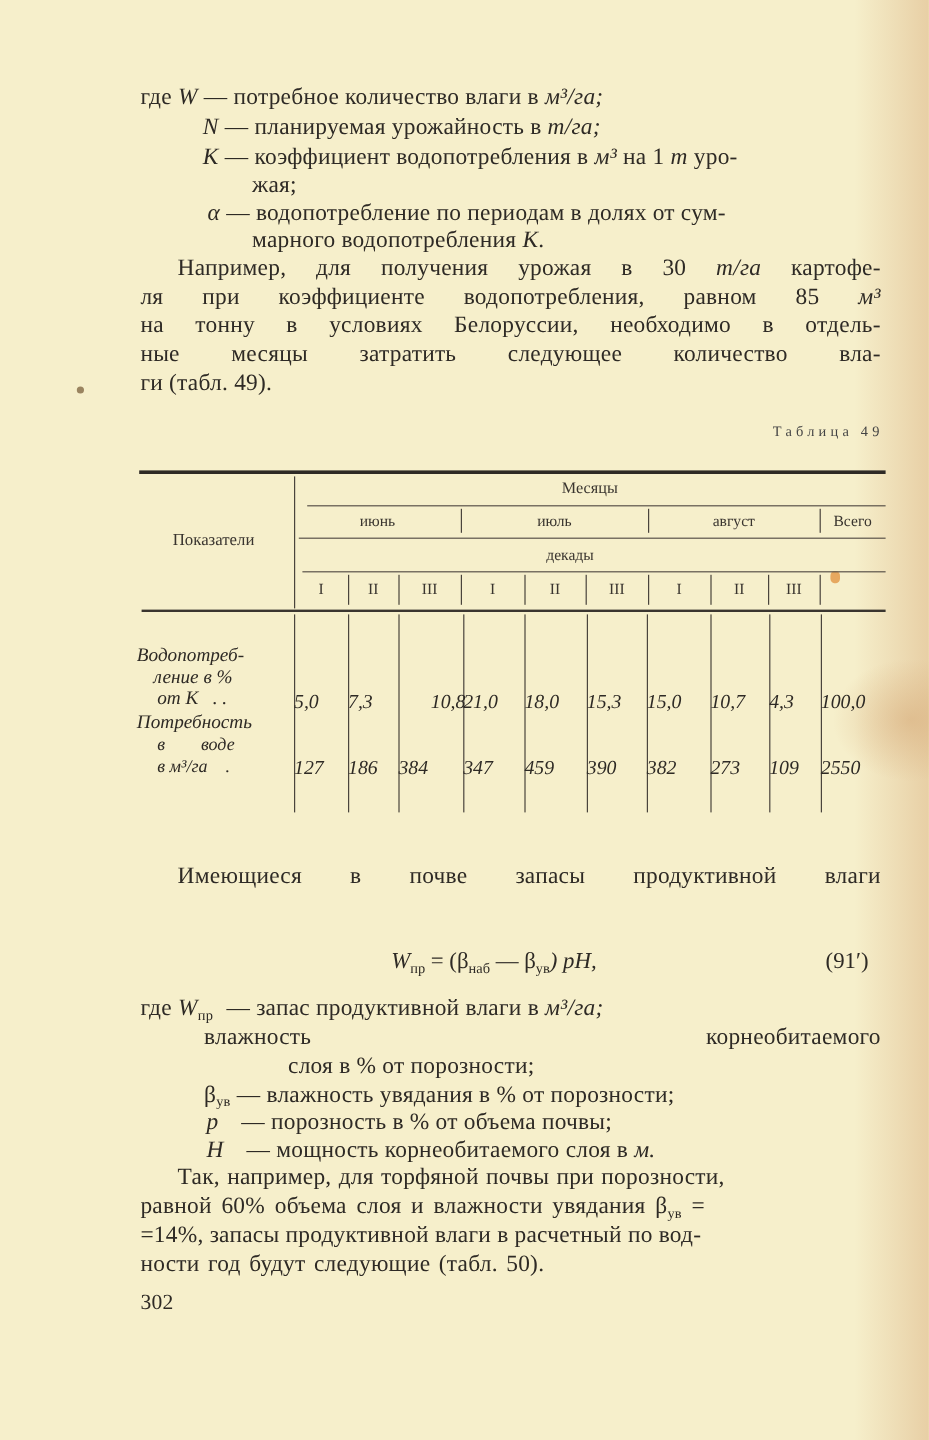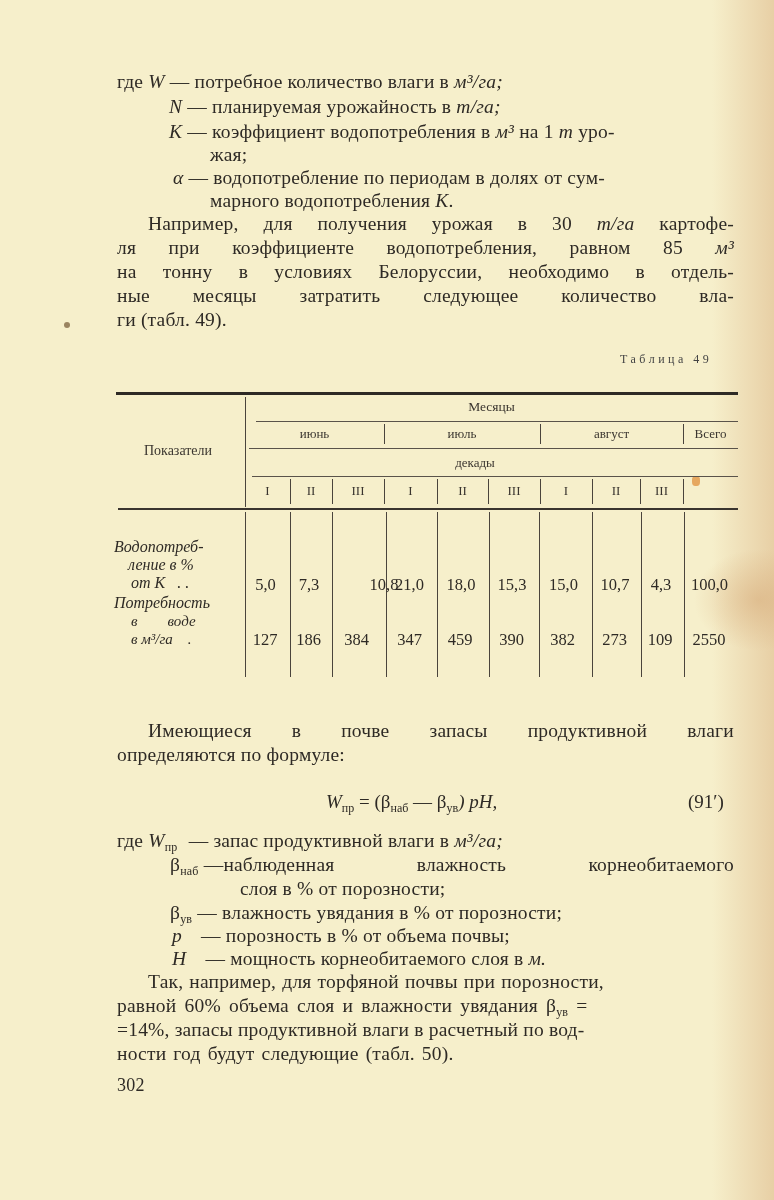--- a/index.html
+++ b/index.html
@@ -10,26 +10,26 @@
         radial-gradient(ellipse at 98% 50%, rgba(214,170,120,0.55) 0%, rgba(214,170,120,0) 6%),
         linear-gradient(90deg, rgba(246,239,203,0) 92%, rgba(222,186,140,0.6) 100%);
       font-family: "Liberation Serif", "DejaVu Serif", serif;
       color: #2e2a25;
     }
     .page { position: absolute; left: 0; top: 0; width: 774px; height: 1200px; }
     .line { position: absolute; white-space: nowrap; font-size: 19.5px; line-height: 24px; letter-spacing: 0.2px; }
     .just { display: flex; justify-content: space-between; }
     i, .it { font-style: italic; }
     sub { font-size: 12px; vertical-align: -4px; line-height: 0; }
-    .tbl-caption { position: absolute; left: 620px; top: 352px; font-size: 12px; letter-spacing: 3.5px; color: #444; }
+    .tbl-caption { position: absolute; left: 644px; top: 352px; font-size: 12px; letter-spacing: 3.5px; color: #444; }
     .rule { position: absolute; background: #2e2a25; }
     .vrule { position: absolute; width: 1px; background: #4a443c; }
     .hrule { position: absolute; height: 1px; background: #5a534a; }
     .th { position: absolute; font-size: 13px; color: #3a352f; text-align: center; white-space: nowrap; }
-    .cell { position: absolute; font-size: 16.5px; text-align: center; white-space: nowrap; }
+    .cell { position: absolute; font-size: 16.5px; text-align: left; white-space: nowrap; font-style: italic; }
     .rowlabel { position: absolute; font-size: 16px; line-height: 18px; white-space: nowrap; font-style: italic; }
     .stain { position: absolute; border-radius: 50%; }
     .formula { position: absolute; font-size: 19px; white-space: nowrap; }
   </style>
 </head>
 <body>
 
 <div class="page">
 
   <div class="stain" style="left:64px;top:322px;width:6px;height:6px;background:#9a8460;"></div>
@@ -196,36 +196,34 @@
   </div>
 
   <div class="line just" style="left:148px;top:719px;width:586px;">
     <span>Имеющиеся</span>
     <span>в</span>
     <span>почве</span>
     <span>запасы</span>
     <span>продуктивной</span>
     <span>влаги</span>
   </div>
-  <div class="line" style="left:117px;top:743px;">определяются по формуле:</div>
 
   <div class="formula" style="left:326px;top:791px;">
     <i>W</i><sub>пр</sub><span> = (β</span><sub>наб</sub><span> — β</span><sub>ув</sub><i>) pH,</i>
   </div>
   <div class="formula" style="left:688px;top:791px;">(91′)</div>
 
   <div>
     <div class="line" style="left:117px;top:829px;">
       <span>где</span>
       <i>W</i><sub>пр</sub>
       <span style="margin-left:6px;">—</span>
       <span>запас продуктивной влаги в </span><i>м³/га;</i>
     </div>
     <div class="line just" style="left:170px;top:853px;width:564px;">
-      <span><span>β</span><sub>наб</sub> <span>—</span><span>наблюденная</span></span>
       <span>влажность</span>
       <span>корнеобитаемого</span>
     </div>
     <div class="line" style="left:240px;top:877px;">слоя в % от порозности;</div>
     <div class="line" style="left:170px;top:901px;">
       <span>β</span><sub>ув</sub>
       <span>—</span>
       <span>влажность увядания в % от порозности;</span>
     </div>
     <div class="line" style="left:172px;top:924px;">

